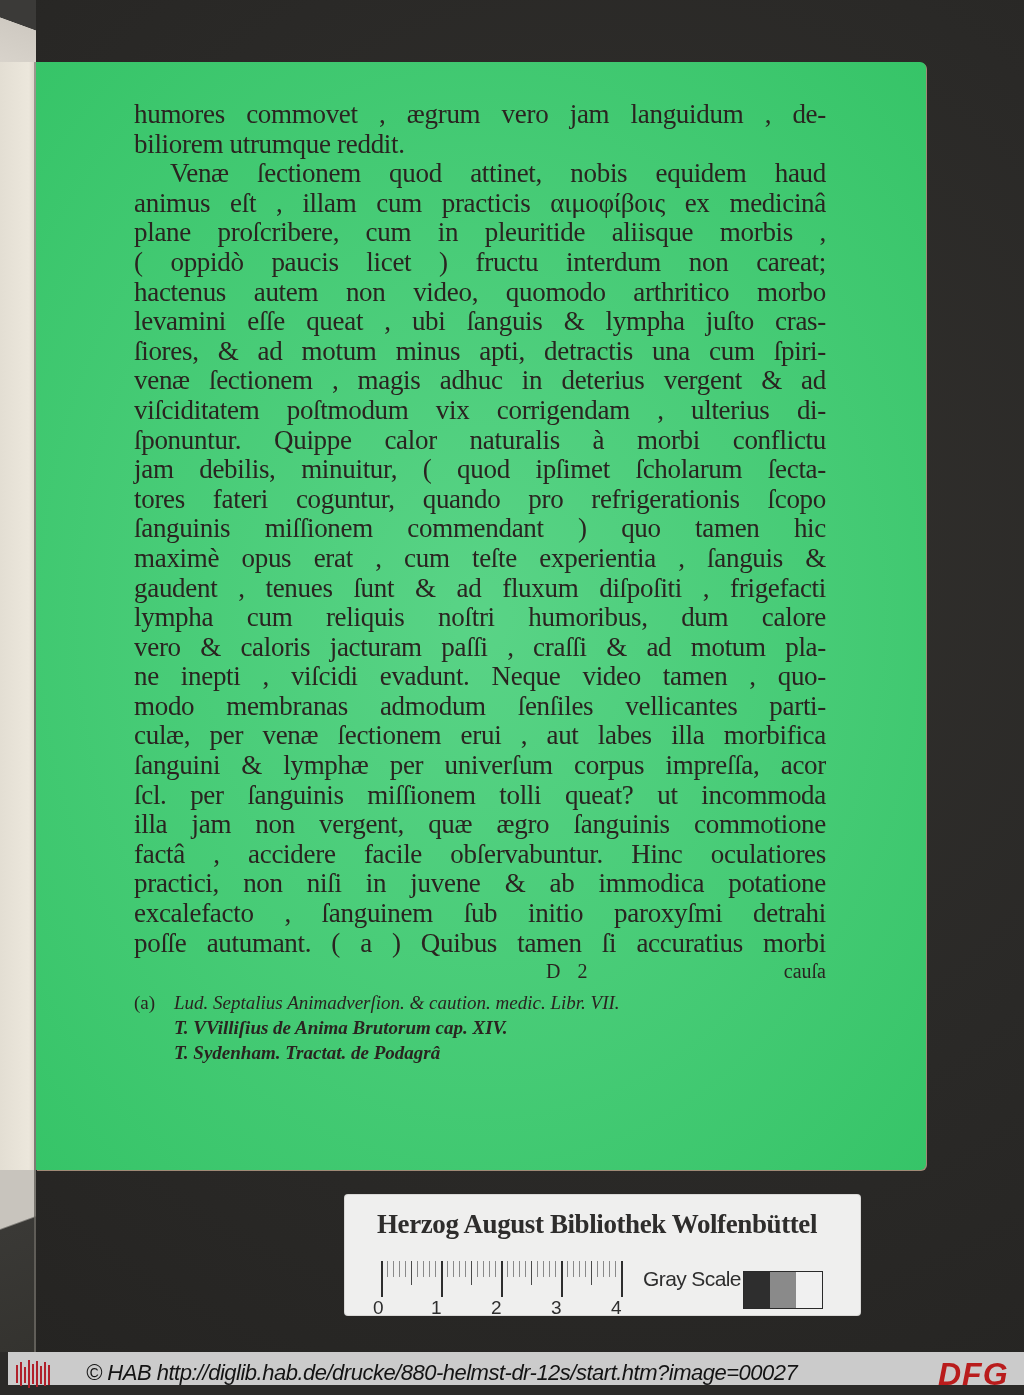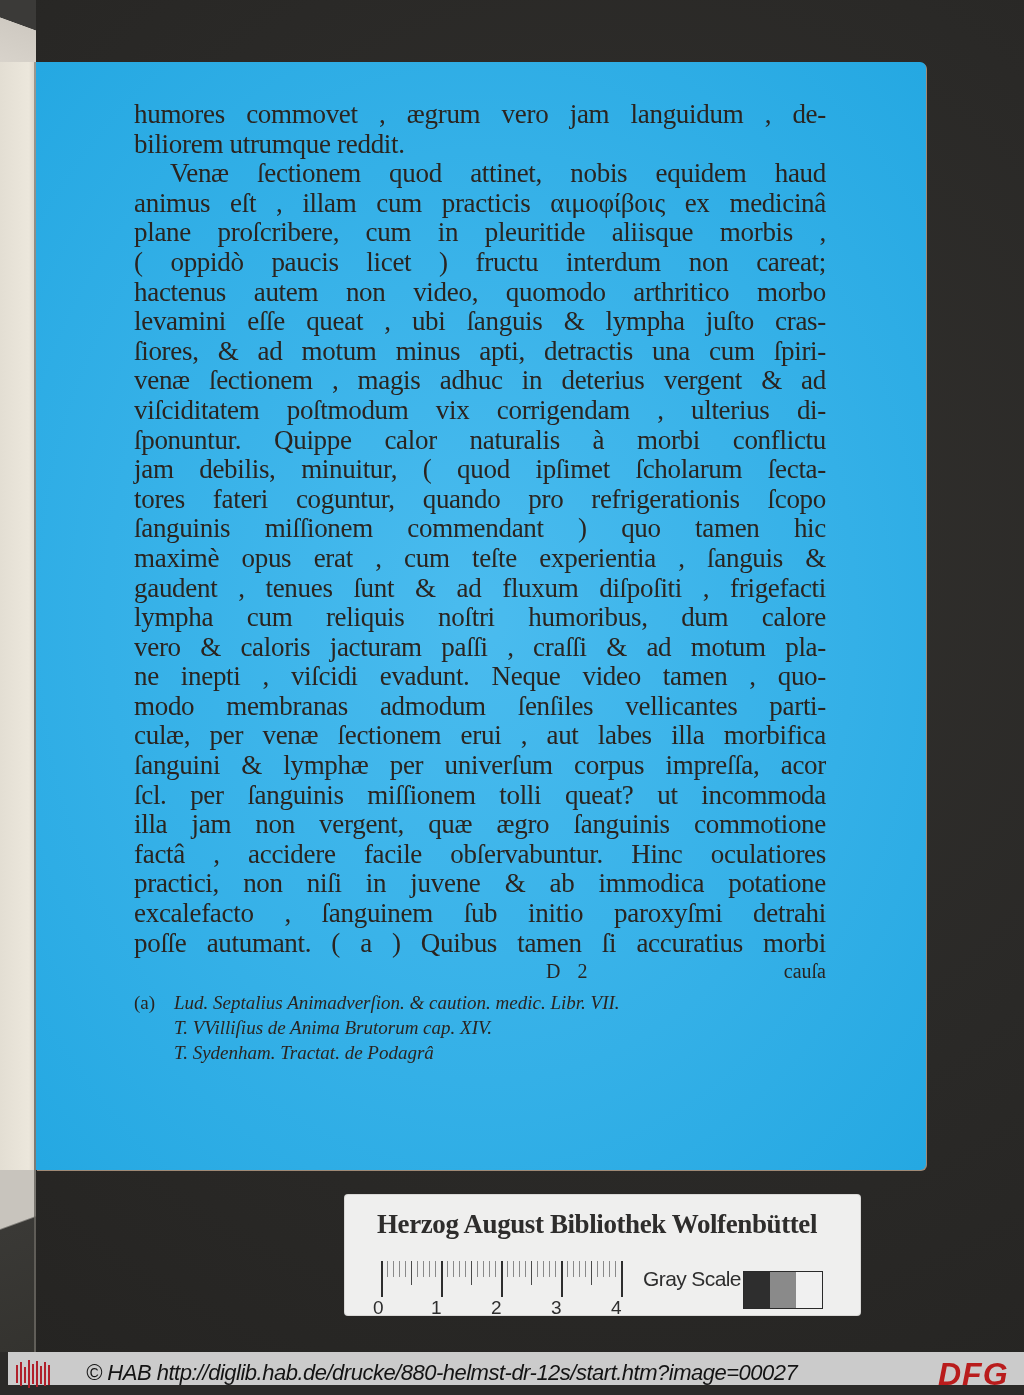--- a/index.html
+++ b/index.html
@@ -24,21 +24,21 @@
     position: absolute; left: 0; top: 1170px; width: 36px; height: 182px;
     background: linear-gradient(160deg, #c8c4bd 0%, #c8c4bd 30%, #3a3936 31%, #34332f 100%);
   }
   .gutter-line {
     position: absolute; left: 34px; top: 62px; width: 2px; height: 1290px;
     background: linear-gradient(180deg, #8c8880, #5a5752 50%, #6c6963);
     opacity: 0.8;
   }
   .page {
     position: absolute; left: 36px; top: 62px; width: 890px; height: 1108px;
-    background: #0ea5e9;
+    background: #22c55e;
     border-radius: 0 6px 6px 0;
     box-shadow: 1px 1px 0 #a08a76;
   }
   .page::after {
     content: ""; position: absolute; inset: 0;
     background: radial-gradient(ellipse at 50% 50%, rgba(255,255,255,0.25), rgba(200,190,175,0.12));
     border-radius: 0 6px 6px 0;
   }
   .text-block {
     position: absolute; left: 98px; top: 38px; width: 692px;
@@ -52,21 +52,21 @@
   .line.last-short { text-align-last: left; }
   .line.indent { padding-left: 36px; }
   .signature-row {
     position: relative; height: 26px; font-size: 20px; color: #2a2420;
   }
   .signature { position: absolute; left: 412px; top: 2px; letter-spacing: 6px; }
   .catchword { position: absolute; right: 0; top: 2px; }
   .footnotes { margin-top: 6px; font-style: italic; font-size: 19px; line-height: 25px; color: #2a2420; }
   .fn-row { white-space: nowrap; }
   .fn-marker { font-style: normal; display: inline-block; width: 40px; }
-  .fn-cont { padding-left: 40px; }
+  .fn-cont { padding-left: 40px; font-weight: bold; }
 
   
   .color-card {
     position: absolute; left: 345px; top: 1195px; width: 515px; height: 120px;
     background: #efefee; border-radius: 3px;
     box-shadow: 0 0 0 1px #d9d8d6;
   }
   .card-title {
     position: absolute; left: 32px; top: 14px;
     font-family: "Liberation Serif", serif; font-weight: bold;

